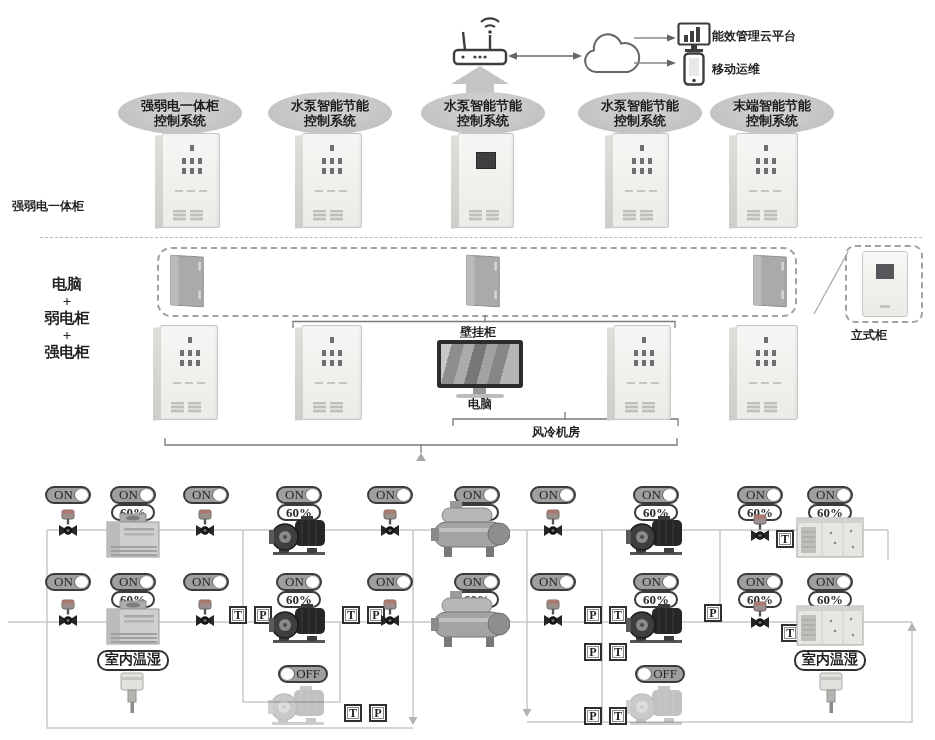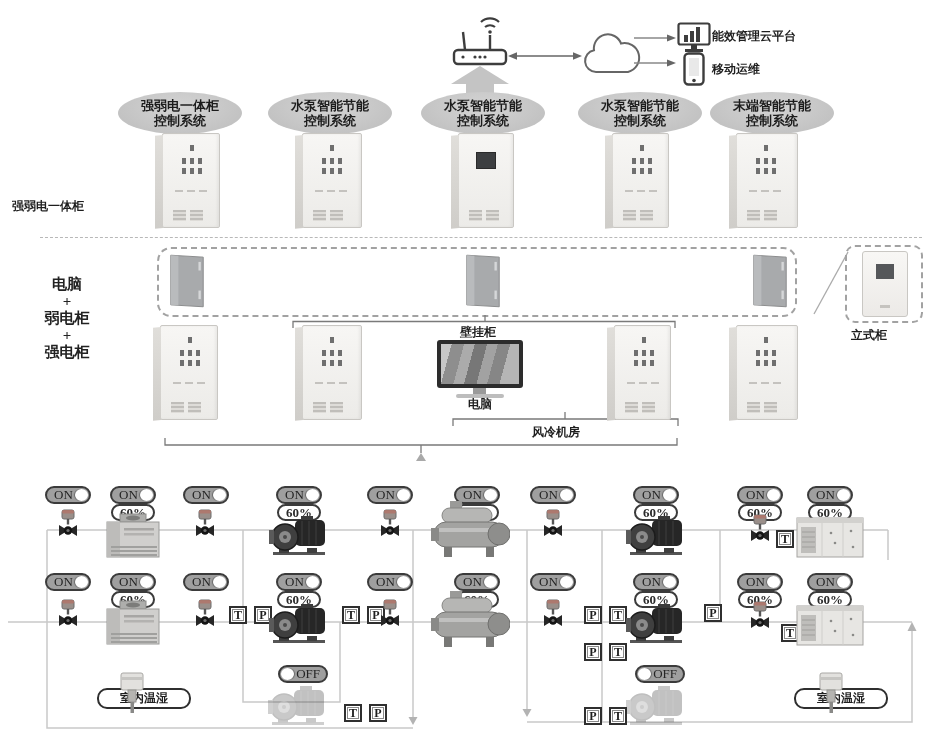--- a/index.html
+++ b/index.html
@@ -44,22 +44,22 @@
     border-radius:50%;box-shadow:-1px 0 1px rgba(0,0,0,.35);}
   .offb{width:50px;}
   .offb span{position:absolute;right:6px;top:0;}
   .offb::after{content:"";position:absolute;left:1px;top:1px;width:13px;height:12px;background:#fff;
     border-radius:50%;box-shadow:1px 0 1px rgba(0,0,0,.35);}
   .pct{position:absolute;width:44px;height:17px;border:2px solid #3b3b3b;border-radius:9px;background:#fff;
     font-size:13px;font-weight:bold;color:#2b2b2b;text-align:center;line-height:13px;}
   .tp{position:absolute;width:18px;height:18px;border:2px solid #2f2f2f;background:#fff;
     box-shadow:inset 0 0 0 1px #fff,inset 0 0 0 2px #8a8a8a;
     font-size:12px;font-weight:bold;color:#1f1f1f;text-align:center;line-height:14px;}
-  .indoor{position:absolute;width:94px;height:21px;border:2px solid #2f2f2f;border-radius:10px;background:#fff;
-    font-size:12px;font-weight:bold;color:#1f1f1f;text-align:center;line-height:16px;margin-top:38px;}
+  .indoor{position:absolute;width:72px;height:21px;border:2px solid #2f2f2f;border-radius:10px;background:#fff;
+    font-size:14px;font-weight:bold;color:#1f1f1f;text-align:center;line-height:16px;}
   
   svg.eq{position:absolute;}
   .valve{width:24px;height:34px;} .tower{width:58px;height:48px;} .pump{width:60px;height:44px;}
   .chiller{width:80px;height:60px;} .ahu{width:70px;height:50px;} .sensor{width:28px;height:42px;}
   .wallcab{width:42px;height:58px;}
   .faded{opacity:.28;}
   .r1{top:486px;} .r2{top:573px;} .p1{top:504px;} .p2{top:591px;}
   
   .pc-monitor{position:absolute;left:437px;top:340px;width:86px;height:48px;border:4px solid #2c2c2c;border-radius:3px;
     background:linear-gradient(105deg,#c7c7c7 0 12%,#8e8e8e 12% 26%,#ababab 26% 38%,#777 38% 52%,#a2a2a2 52% 64%,#868686 64% 78%,#b5b5b5 78%),

